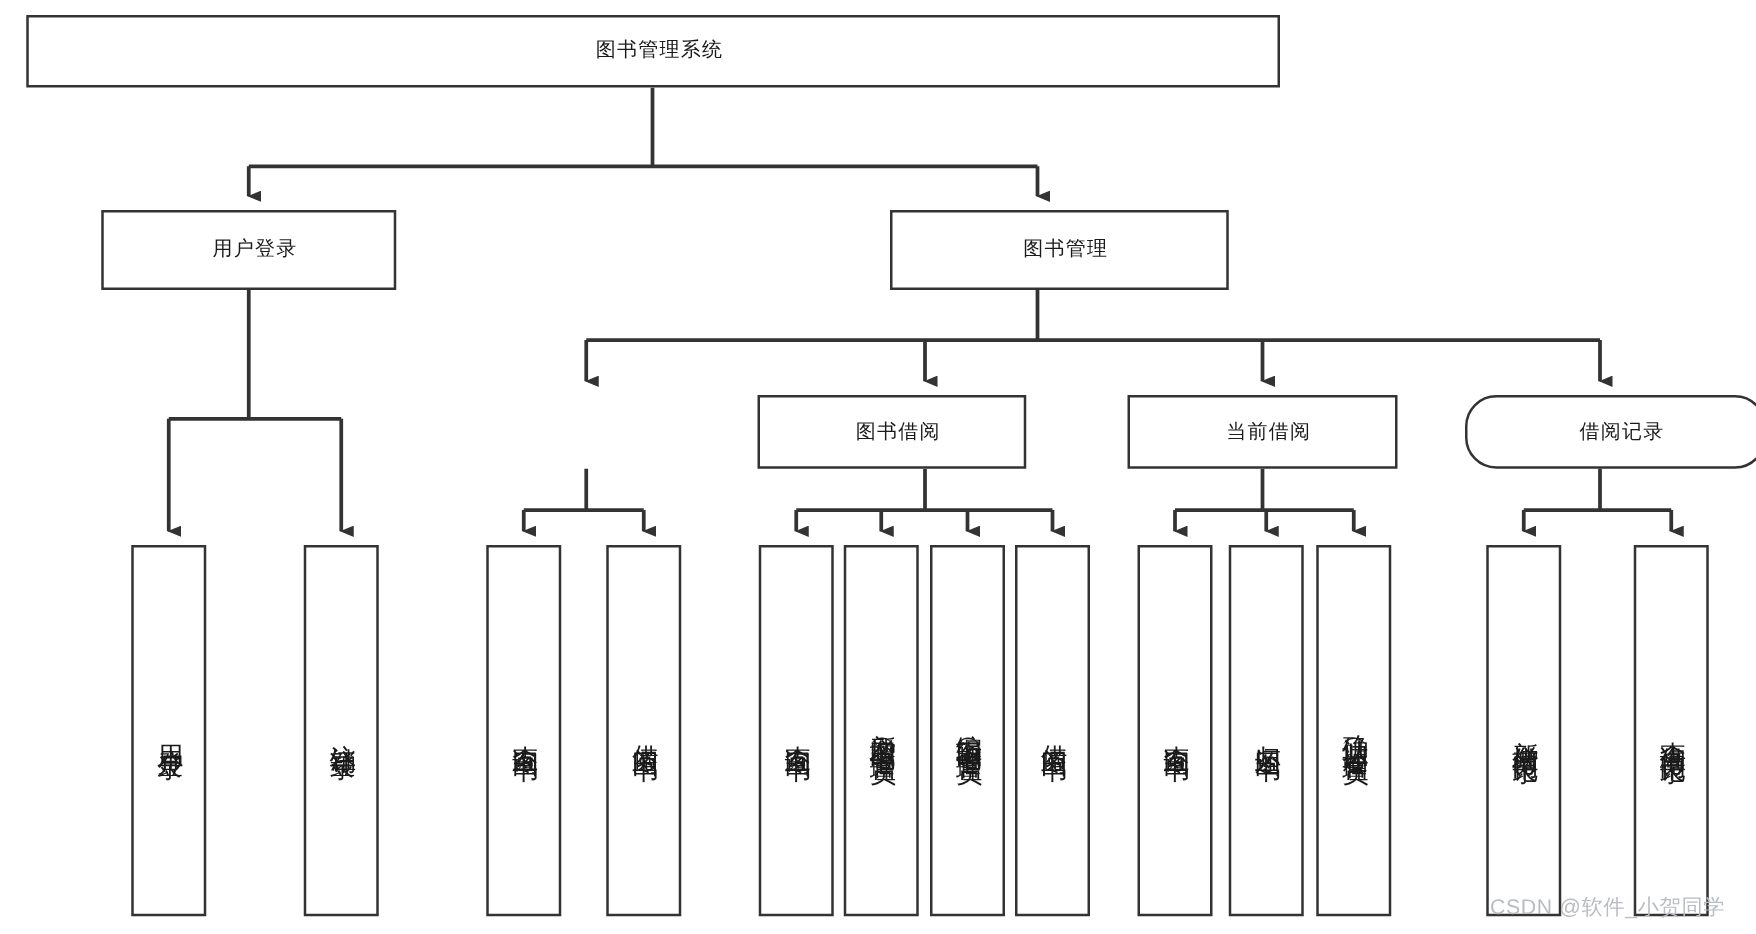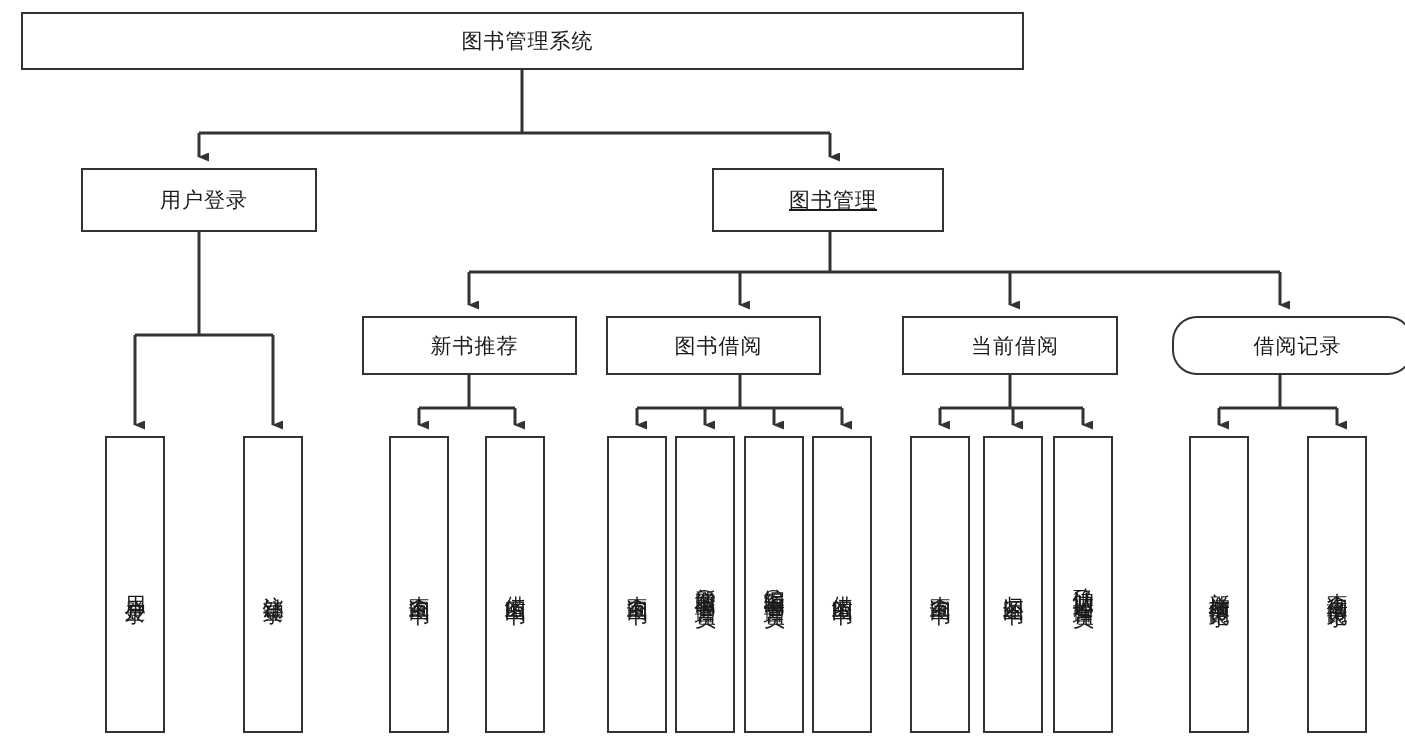--- a/index.html
+++ b/index.html
@@ -30,21 +30,21 @@
     box-sizing: border-box;
     border: 2px solid #333333;
     background: #ffffff;
     display: flex;
     align-items: center;
     justify-content: center;
     color: #1a1a1a;
     z-index: 3;
   }
   .node.h-node {
-    font-size: 21px;
+    font-size: 16px;
     letter-spacing: 1px;
     line-height: 1.2;
     padding-left: 10px;
   }
   .node.leaf-node {
     font-size: 21px;
   }
   .leaf-label {
     writing-mode: vertical-rl;
     text-orientation: upright;
@@ -120,27 +120,24 @@
     </g>
   </svg>
 
   <div class="node h-node" id="node-root" style="left: 21px; top: 12px; width: 1003px; height: 58px;">
     <span>图书管理系统</span>
   </div>
 
   <div class="node h-node" id="node-user-login" style="left: 81px; top: 168px; width: 236px; height: 64px;">
     <span>用户登录</span>
   </div>
-  <div class="node h-node" id="node-book-management" style="left: 712px; top: 168px; width: 232px; height: 64px; text-decoration: underline;">
+  <div class="node h-node" id="node-book-management" style="left: 712px; top: 168px; width: 271px; height: 64px;">
     <span>图书管理</span>
   </div>
 
-  <div class="node h-node" id="node-new-book-recommend" style="left: 362px; top: 316px; width: 215px; height: 59px;">
-    <span>新书推荐</span>
-  </div>
   <div class="node h-node" id="node-book-borrow" style="left: 606px; top: 316px; width: 215px; height: 59px;">
     <span>图书借阅</span>
   </div>
   <div class="node h-node" id="node-current-borrow" style="left: 902px; top: 316px; width: 216px; height: 59px; align-items: center;">
     <span>当前借阅</span>
   </div>
   <div class="node h-node" id="node-borrow-record" style="left: 1172px; top: 316px; width: 241px; height: 59px; border-radius: 25px;">
     <span>借阅记录</span>
   </div>
 
@@ -177,13 +174,14 @@
   <div class="node leaf-node" id="node-leaf-confirm-return" style="left: 1053px; top: 436px; width: 60px; height: 297px;">
     <span class="leaf-label">确认归还（管理员）</span>
   </div>
   <div class="node leaf-node" id="node-leaf-add-record" style="left: 1189px; top: 436px; width: 60px; height: 297px;">
     <span class="leaf-label">新增借阅记录</span>
   </div>
   <div class="node leaf-node" id="node-leaf-query-record" style="left: 1307px; top: 436px; width: 60px; height: 297px;">
     <span class="leaf-label">查询借阅记录</span>
   </div>
 
+  <div id="watermark">CSDN @软件_小贺同学</div>
 </div>
 
 </body></html>

